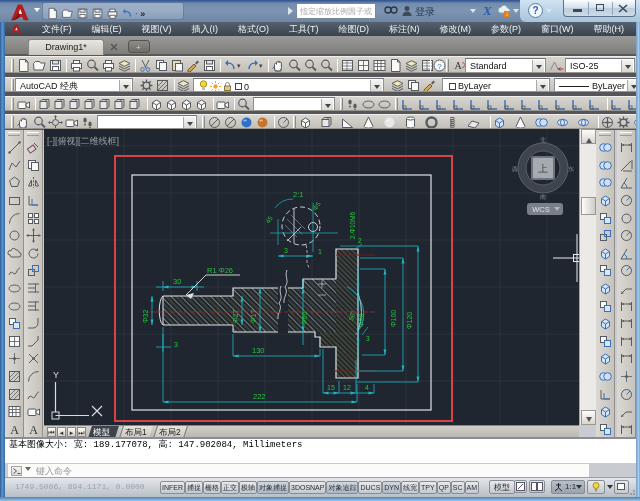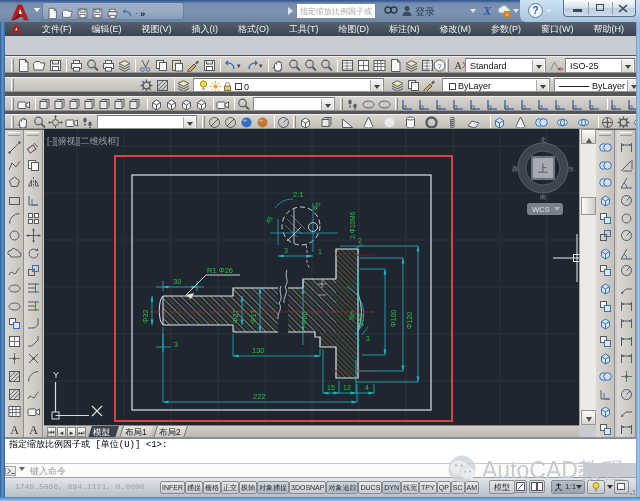--- a/index.html
+++ b/index.html
@@ -77,20 +77,29 @@
         </svg>
 <span style="position:absolute;left:24px;top:2px;width:1px;height:13px;background:#8fa3b6"></span>
 <span style="position:absolute;left:48px;top:2px;width:1px;height:13px;background:#8fa3b6"></span>
 </div>
 </div>
 <div style="position:absolute;left:0;top:22px;width:640px;height:14px;background:linear-gradient(#55616e,#39434e);color:#eef1f4;font-size:9px;line-height:14px;white-space:nowrap">
 <svg width="16" height="12" viewBox="0 0 28 24" style="vertical-align:top;margin:1px 2px 0 8px">
         <path d="M4 22L12 3h5l8 19h-6l-1.6-4h-7L8 22z" fill="#b01e1e"></path>
         <path d="M12.5 14.5l2.3-6 2.3 6z" fill="#e8eef4"></path>
       </svg><span style="display:inline-block;width:6px"></span><span style="display:inline-block;padding:0 10px">文件(F)</span><span style="display:inline-block;padding:0 10px">编辑(E)</span><span style="display:inline-block;padding:0 10px">视图(V)</span><span style="display:inline-block;padding:0 10px">插入(I)</span><span style="display:inline-block;padding:0 10px">格式(O)</span><span style="display:inline-block;padding:0 10px">工具(T)</span><span style="display:inline-block;padding:0 10px">绘图(D)</span><span style="display:inline-block;padding:0 10px">标注(N)</span><span style="display:inline-block;padding:0 10px">修改(M)</span><span style="display:inline-block;padding:0 10px">参数(P)</span><span style="display:inline-block;padding:0 10px">窗口(W)</span><span style="display:inline-block;padding:0 10px">帮助(H)</span></div>
+<div style="position:absolute;left:0;top:36px;width:640px;height:19px;background:linear-gradient(#9a9a98,#7c7c7a);border-bottom:1px solid #5a5a58">
+<div style="position:absolute;left:28px;top:3px;width:76px;height:16px;background:linear-gradient(#e8e6e2,#c9c6c0);border:1px solid #88857f;border-bottom:none;border-radius:3px 3px 0 0;font-size:9px;color:#222;text-align:center;line-height:15px">Drawing1*</div>
+<svg width="8" height="8" viewBox="0 0 8 8" style="position:absolute;left:110px;top:7px">
+        <path d="M1 1l6 6M7 1L1 7" stroke="#55524e" stroke-width="1.4"></path>
+      </svg>
+<div style="position:absolute;left:128px;top:4px;width:22px;height:13px;background:linear-gradient(#8e8c88,#6e6c68);border:1px solid #56544f;border-radius:3px">
+        <span style="position:absolute;left:7px;top:2px;color:#d8d6d2;font-size:8px">+</span>
+      </div>
+</div>
 <div style="position:absolute;left:5px;top:55px;width:631px;height:75px;background:#56565a"></div>
 <div style="position:absolute;left:5px;top:56px;width:631px;height:17px;background:linear-gradient(#d9d6d1,#c3c0ba);border-top:1px solid #efeeeb;border-bottom:1px solid #98958f;white-space:nowrap;overflow:hidden">
       <span style="position:absolute;left:5px;top:1px;height:15px;display:inline-flex;align-items:center">
         <span class="grip"></span>
       </span>
       <span style="position:absolute;left:10px;top:1px;height:15px;display:inline-flex;align-items:center">
         <svg class="ic" width="15" height="15" viewBox="0 0 15 15" style="">
           <path d="M3.5 1.5h6l2.5 2.5v9.5h-8.5z" fill="#f8f8f6" stroke="#565b61"></path>
           <path d="M9.5 1.5v2.5h2.5" fill="none" stroke="#565b61"></path>
         </svg>
@@ -285,20 +294,23 @@
           <path d="M9 11h5M9 11l2-1.5M9 11l2 1.5" stroke="#b03030" fill="none"></path>
         </svg>
       </span>
       <span style="position:absolute;left:560px;top:1px;height:15px;display:inline-flex;align-items:center">
         <span class="combo" style="width:70px">ISO-25<span class="arr"></span></span>
       </span>
     </div>
 <div style="position:absolute;left:5px;top:77px;width:631px;height:15px;background:linear-gradient(#d9d6d1,#c3c0ba);border-top:1px solid #efeeeb;border-bottom:1px solid #98958f;white-space:nowrap;overflow:hidden">
       <span style="position:absolute;left:5px;top:1px;height:13px;display:inline-flex;align-items:center">
         <span class="grip"></span>
+      </span>
+      <span style="position:absolute;left:10px;top:1px;height:13px;display:inline-flex;align-items:center">
+        <span class="combo" style="width:118px">AutoCAD 经典<span class="arr"></span></span>
       </span>
       <span style="position:absolute;left:133px;top:1px;height:13px;display:inline-flex;align-items:center">
         <svg class="ic" width="15" height="15" viewBox="0 0 15 15" style="">
           <circle cx="7.5" cy="7.5" r="3.4" fill="none" stroke="#565b61" stroke-width="1.4"></circle>
           <path d="M7.5 1.5v3M7.5 10.5v3M1.5 7.5h3M10.5 7.5h3M3.3 3.3l2 2M9.7 9.7l2 2M11.7 3.3l-2 2M5.3 9.7l-2 2" stroke="#565b61" stroke-width="1.3"></path>
         </svg>
       </span>
       <span style="position:absolute;left:149px;top:1px;height:13px;display:inline-flex;align-items:center">
         <svg class="ic" width="15" height="15" viewBox="0 0 15 15" style="">
           <rect x="2.5" y="2.5" width="10" height="10" fill="none" stroke="#565b61"></rect>
@@ -1173,23 +1185,23 @@
 <span style="position:absolute;left:33px;top:1px;width:9px;height:10px;background:linear-gradient(#fbfaf8,#d5d2cc);border:1px solid #8a8782;text-align:center;line-height:9px;font-size:7px;color:#333">⏭</span>
 <span style="position:absolute;left:46px;top:0px;width:27px;height:12px;background:#3c424a;color:#fff;text-align:center;line-height:12px;transform:skewX(-18deg)"></span>
 <span style="position:absolute;left:49px;top:0px;color:#fff;font-size:8.5px;line-height:12px">模型</span>
 <span style="position:absolute;left:77px;top:0px;width:30px;height:12px;background:linear-gradient(#e8e5e0,#cac7c1);border-left:1px solid #777;transform:skewX(-18deg)"></span>
 <span style="position:absolute;left:81px;top:0px;color:#222;font-size:8.5px;line-height:12px">布局1</span>
 <span style="position:absolute;left:111px;top:0px;width:30px;height:12px;background:linear-gradient(#e8e5e0,#cac7c1);border-left:1px solid #777;transform:skewX(-18deg)"></span>
 <span style="position:absolute;left:115px;top:0px;color:#222;font-size:8.5px;line-height:12px">布局2</span>
 <span style="position:absolute;left:141px;top:0px;width:12px;height:12px;border-left:1px solid #777;transform:skewX(-18deg)"></span>
 </div>
 <div style="position:absolute;left:5px;top:437px;width:631px;height:26px;background:#fff;border-top:2px solid #8a8e94;font-family:'Liberation Mono',monospace;font-size:9px;color:#000">
-<div style="padding:1px 0 0 4px;line-height:11px">指定缩放比例因子或  [单位(U)]  &lt;1&gt;:</div>
+<div style="padding:1px 0 0 4px;line-height:11px">基本图像大小:  宽:  189.177078,  高:  147.902084,  Millimeters</div>
 </div>
-<div style="position:absolute;left:2px;top:463px;width:581px;height:14px;background:#fbfbfa;border-top:1px solid #c8c8c8;font-size:9px">
+<div style="position:absolute;left:8px;top:463px;width:581px;height:14px;background:#fbfbfa;border-top:1px solid #c8c8c8;font-size:9px">
 <span style="position:absolute;left:3px;top:2px;width:11px;height:10px;background:linear-gradient(#f4f4f2,#dcdad6);border:1px solid #a8a5a0">
         <svg width="9" height="8" viewBox="0 0 9 8" style="position:absolute;left:0px;top:0px">
           <path d="M1.5 1.5l3 2.5-3 2.5" fill="none" stroke="#555"></path>
           <path d="M5.5 6.5h3" stroke="#555"></path>
         </svg>
       </span>
 <span style="position:absolute;left:17px;top:3px;border:3px solid transparent;border-top:4px solid #666"></span>
 <span style="position:absolute;left:28px;top:1px;color:#9a9a9a;font-family:'Liberation Mono',monospace">键入命令</span>
 </div>
 <div style="position:absolute;left:5px;top:477px;width:631px;height:20px;background:linear-gradient(#e3e6ea,#b9bfc7);border-top:1px solid #9aa0a8;font-size:8px;color:#2a2e34;white-space:nowrap">
@@ -1230,25 +1242,13 @@
         <circle cx="7" cy="5" r="1" fill="#8a9099"></circle>
         <circle cx="4" cy="5" r="1" fill="#8a9099"></circle>
         <circle cx="7" cy="8" r="1" fill="#8a9099"></circle>
         <circle cx="4" cy="8" r="1" fill="#8a9099"></circle>
         <circle cx="1" cy="8" r="1" fill="#8a9099"></circle>
       </svg>
 </div>
 <div style="position:absolute;left:0;top:22px;width:5px;height:475px;background:linear-gradient(90deg,#2a5a94,#5e94cc 45%,#3568a2)"></div>
 <div style="position:absolute;left:636px;top:22px;width:4px;height:475px;background:linear-gradient(90deg,#6f9cc8,#a8cbe8 60%,#7aa8d4)"></div>
 <div style="position:absolute;left:0;top:497px;width:640px;height:4px;background:linear-gradient(#4a85c0,#9cc4e0)"></div>
-<div style="position:absolute;left:446px;top:454px;width:194px;height:32px;pointer-events:none">
-<svg width="34" height="30" viewBox="0 0 34 30" style="position:absolute;left:0;top:0;opacity:.95">
-<circle cx="16" cy="15" r="13.5" fill="#cdd1d7" opacity="0.85"></circle>
-<path d="M13 6.5c-4.8 0-8.7 3.2-8.7 7 0 2.2 1.3 4.2 3.3 5.5l-.8 2.6 3-1.6c1 .3 2.1.5 3.2.5h.6c-.2-.6-.3-1.3-.3-2 0-3.7 3.5-6.7 7.9-6.7h.6C21.2 8.7 17.5 6.5 13 6.5z" fill="#e9ebee"></path>
-<path d="M21.8 13c-4.2 0-7.7 2.7-7.7 6s3.5 6 7.7 6c.9 0 1.8-.1 2.6-.4l2.6 1.4-.7-2.3c1.7-1.1 2.8-2.8 2.8-4.7 0-3.3-3.4-6-7.3-6z" fill="#e9ebee"></path>
-<circle cx="10" cy="11.5" r="1.1" fill="#a6aab2"></circle>
-        <circle cx="15.7" cy="11.5" r="1.1" fill="#a6aab2"></circle>
-<circle cx="19.3" cy="17.7" r=".9" fill="#a6aab2"></circle>
-        <circle cx="24.2" cy="17.7" r=".9" fill="#a6aab2"></circle>
-</svg>
-<span style="position:absolute;left:36px;top:1px;font-size:23px;color:#c6cad1;font-family:'Liberation Sans',sans-serif;letter-spacing:0px">AutoCAD教程</span>
-</div>
   </div>
 
 </body></html>

